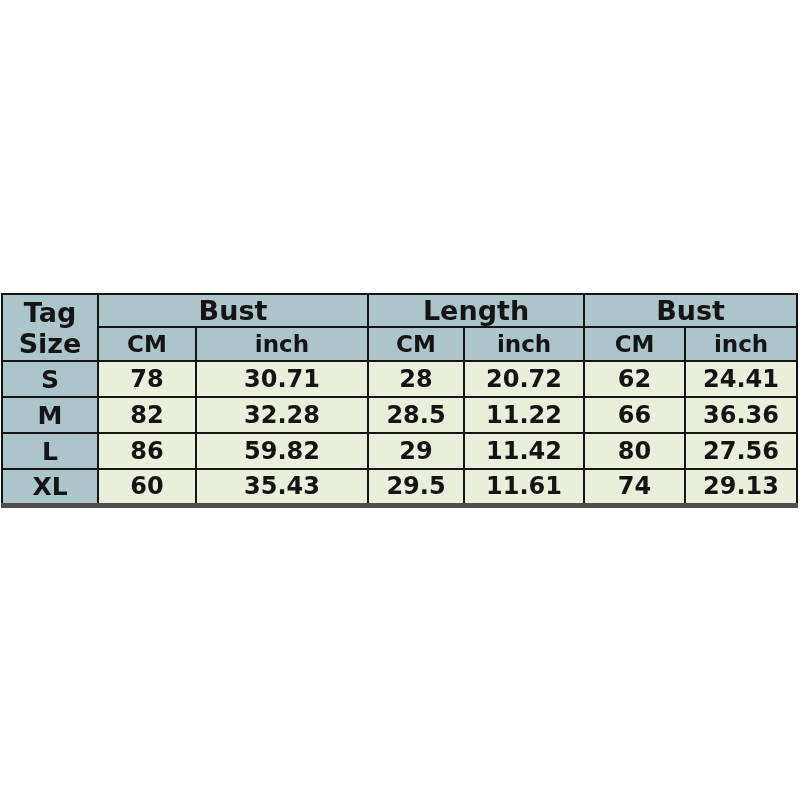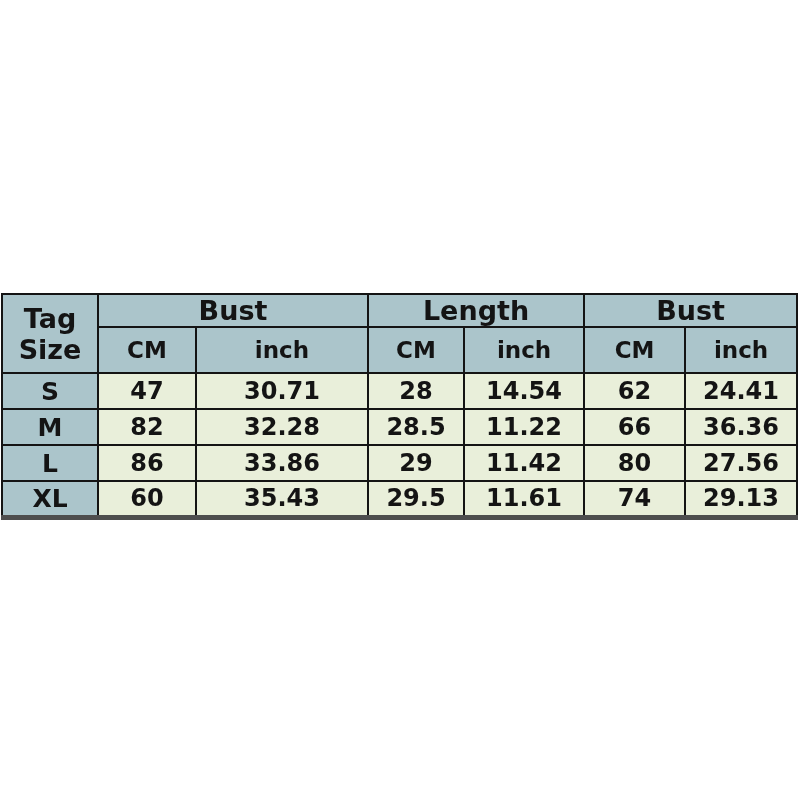--- a/index.html
+++ b/index.html
@@ -35,21 +35,21 @@
   
   .size-table thead th,
   .size-table tbody th {
     background: var(--header-bg, #abc5cb);
   }
   
   .size-table tbody td {
     background: var(--cell-bg, #e9efda);
   }
   tr.group-row { height: 32px; }
-  tr.unit-row  { height: 46px; margin-top: 16px; }
+  tr.unit-row  { height: 34px; margin-top: 16px; }
   tbody tr     { height: 36px; }
   th.corner {
     font-size: 27px;
     line-height: 31px;
   }
   .group-row th { font-size: 27px; }
   .unit-row th  { font-size: 23px; }
   tbody th      { font-size: 25px; }
   tbody td      { font-size: 24px; }
 </style>
@@ -82,40 +82,40 @@
         <th>inch</th>
         <th>CM</th>
         <th>inch</th>
         <th>CM</th>
         <th>inch</th>
       </tr>
     </thead>
     <tbody>
       <tr>
         <th>S</th>
-        <td>47</td>
+        <td>78</td>
         <td>30.71</td>
         <td>28</td>
-        <td>14.54</td>
+        <td>20.72</td>
         <td>62</td>
         <td>24.41</td>
       </tr>
       <tr>
         <th>M</th>
         <td>82</td>
         <td>32.28</td>
         <td>28.5</td>
         <td>11.22</td>
         <td>66</td>
         <td>36.36</td>
       </tr>
       <tr>
         <th>L</th>
         <td>86</td>
-        <td>33.86</td>
+        <td>59.82</td>
         <td>29</td>
         <td>11.42</td>
         <td>80</td>
         <td>27.56</td>
       </tr>
       <tr>
         <th>XL</th>
         <td>60</td>
         <td>35.43</td>
         <td>29.5</td>

